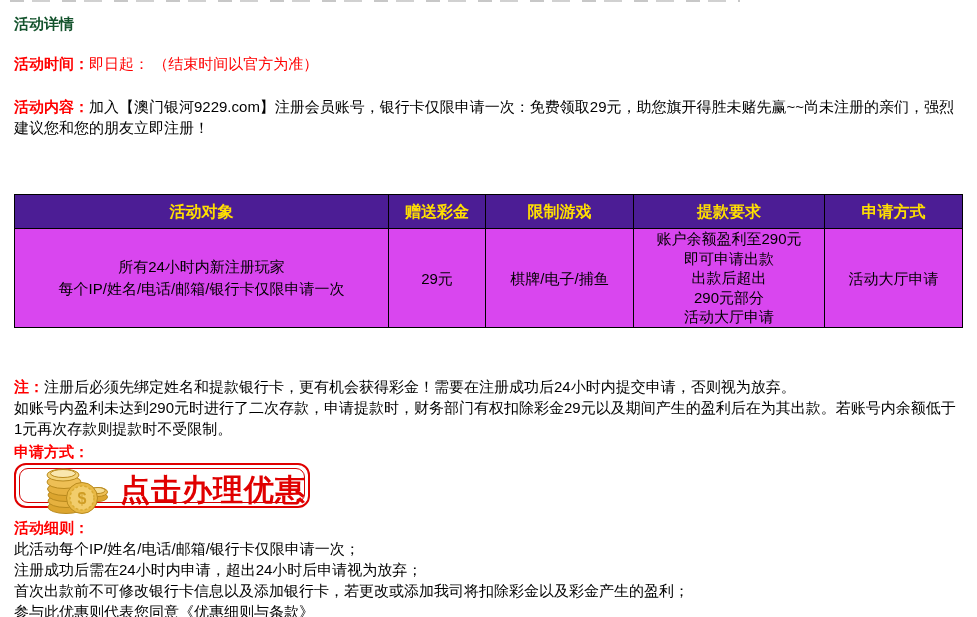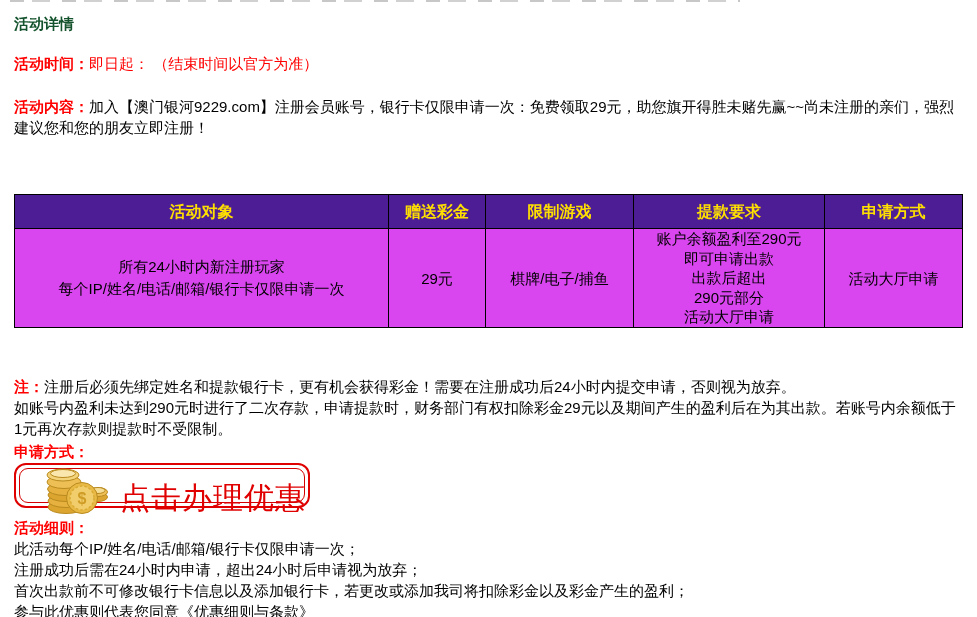--- a/index.html
+++ b/index.html
@@ -76,24 +76,24 @@
   }
   .promo-button .inner-line {
     position: absolute;
     left: 3px; right: 3px; top: 3px; bottom: 3px;
     border: 1px solid #d40000;
     border-radius: 9px;
     pointer-events: none;
   }
   .promo-button .btn-text {
     position: absolute;
-    left: 104px; top: 12px;
+    left: 104px; top: 4px;
     height: 41px; line-height: 41px;
     font-size: 30px;
-    font-weight: normal;
+    font-weight: bold;
     color: #e00000;
     letter-spacing: 1px;
     white-space: nowrap;
   }
   .promo-button .coins {
     position: absolute;
     left: 28px; top: -4px;
     width: 64px; height: 58px;
   }
 

